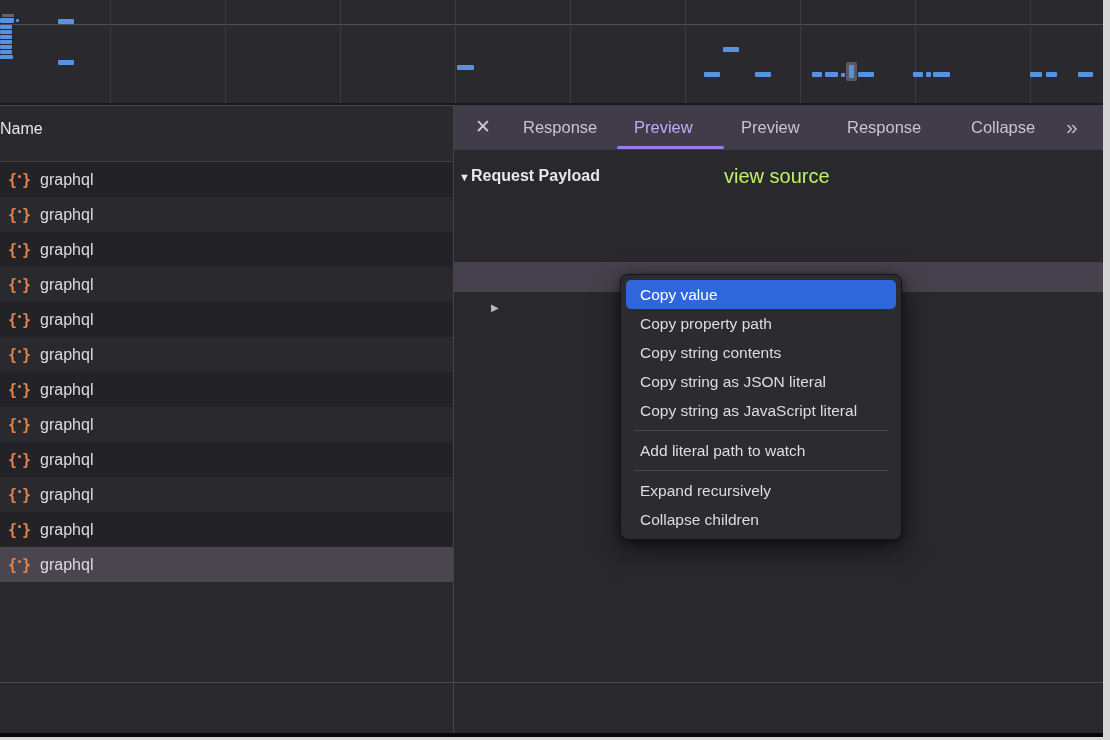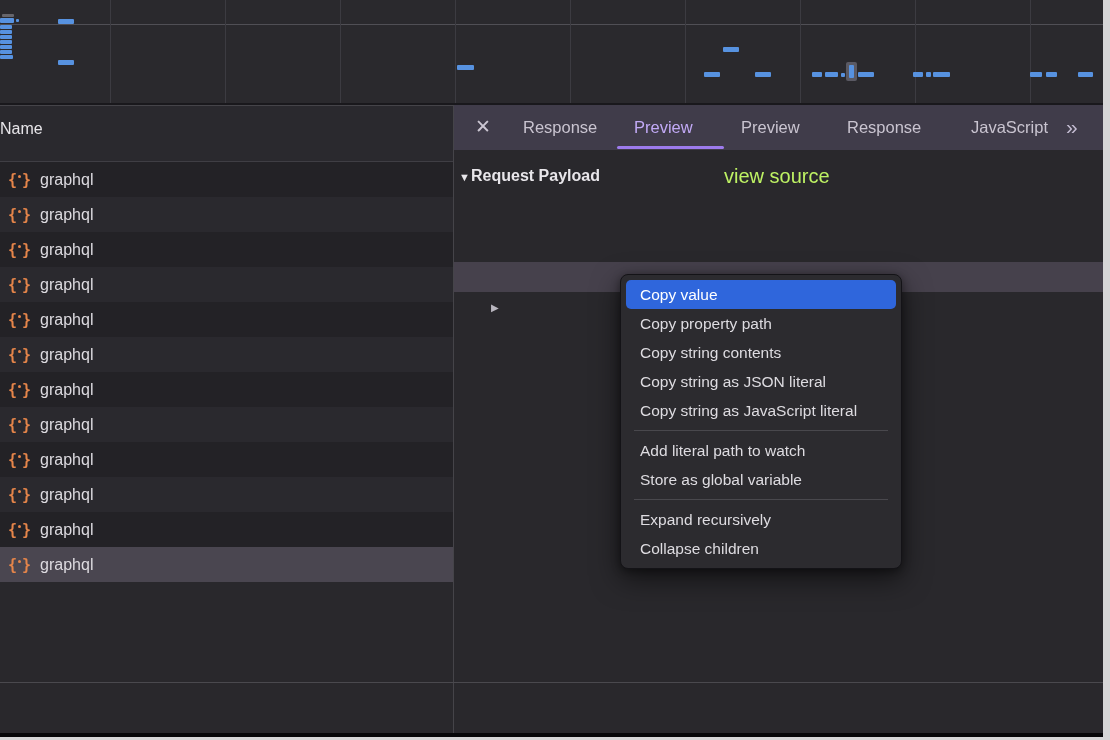--- a/index.html
+++ b/index.html
@@ -169,21 +169,21 @@
 
     <div class="details">
       <div class="tabbar">
         <div class="close-btn">✕</div>
 
         <div class="overflow-btn" style="left: 612px;">»</div>
       <div class="tab" style="left: 69px;">Response</div>
           <div class="tab active" style="left: 180px;">Preview</div>
           <div class="tab" style="left: 287px;">Preview</div>
           <div class="tab" style="left: 393px;">Response</div>
-          <div class="tab" style="left: 517px;">JavaScript</div>
+          <div class="tab" style="left: 517px;">Collapse</div>
           <div class="tab-underline" style="left: 163px; width: 107px;"></div>
         </div>
 
       <div class="section-header">
         <span class="sec-tri">▼</span>
         <span class="sec-title">Request Payload</span>
         <span class="view-source">view source</span>
       </div>
 
       <div class="trow" style="top:97px;">
@@ -212,18 +212,17 @@
   </div>
 
   <div class="menu">
       <div class="menu-item highlighted">Copy value</div>
       <div class="menu-item">Copy property path</div>
       <div class="menu-item">Copy string contents</div>
       <div class="menu-item">Copy string as JSON literal</div>
       <div class="menu-item">Copy string as JavaScript literal</div>
       <div class="menu-divider"></div>
       <div class="menu-item">Add literal path to watch</div>
-      <div class="menu-item">Store as global variable</div>
       <div class="menu-divider"></div>
       <div class="menu-item">Expand recursively</div>
       <div class="menu-item">Collapse children</div>
     </div>
 </div>
 
 </body></html>

